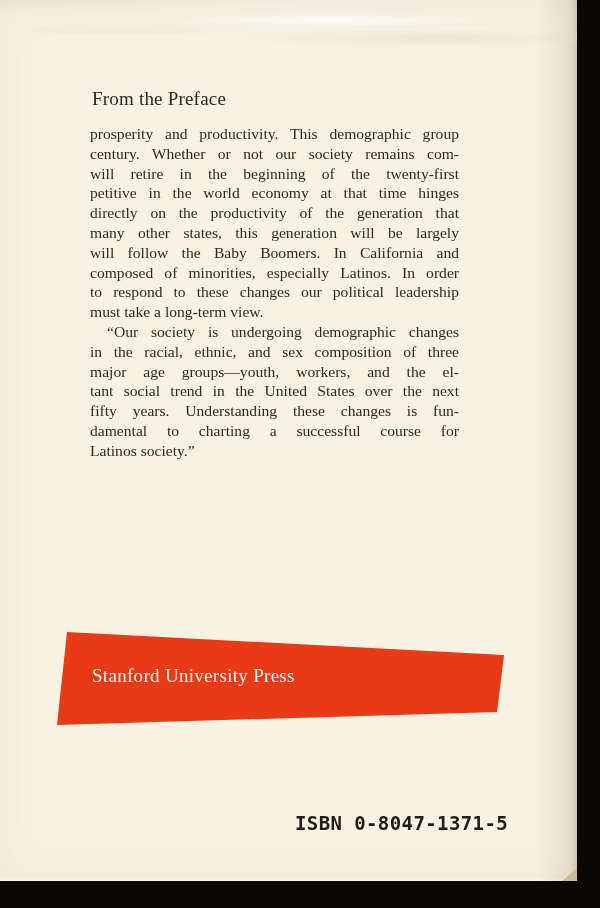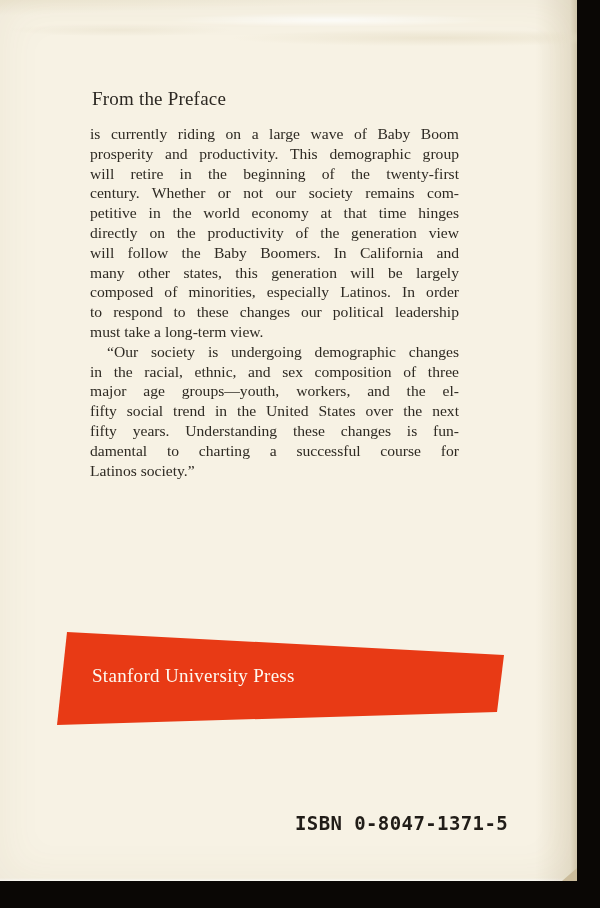--- a/index.html
+++ b/index.html
@@ -63,35 +63,34 @@
 </style>
 </head>
 <body>
 
 <div class="stage" style="background: rgb(10, 7, 5);">
   <div class="paper">
 
     <div class="heading">From the Preface</div>
 
     <div class="body-text" style="color: rgb(46, 42, 35);">
-        <div class="line">is currently riding on a large wave of Baby Boom</div>
         <div class="line">prosperity and productivity. This demographic group</div>
+        <div class="line">century. Whether or not our society remains com-</div>
         <div class="line">will retire in the beginning of the twenty-first</div>
-        <div class="line">century. Whether or not our society remains com-</div>
         <div class="line">petitive in the world economy at that time hinges</div>
-        <div class="line">directly on the productivity of the generation view</div>
+        <div class="line">directly on the productivity of the generation that</div>
+        <div class="line">many other states, this generation will be largely</div>
         <div class="line">will follow the Baby Boomers. In California and</div>
-        <div class="line">many other states, this generation will be largely</div>
         <div class="line">composed of minorities, especially Latinos. In order</div>
         <div class="line">to respond to these changes our political leadership</div>
         <div class="line last">must take a long-term view.</div>
         <div class="line indent">“Our society is undergoing demographic changes</div>
         <div class="line">in the racial, ethnic, and sex composition of three</div>
         <div class="line">major age groups—youth, workers, and the el-</div>
-        <div class="line">fifty social trend in the United States over the next</div>
+        <div class="line">tant social trend in the United States over the next</div>
         <div class="line">fifty years. Understanding these changes is fun-</div>
         <div class="line">damental to charting a successful course for</div>
         <div class="line last">Latinos society.”</div>
       </div>
 
     <div class="banner" style="background: rgb(232, 58, 21);">
       <span class="banner-label" style="color: rgb(253, 249, 240);">Stanford University Press</span>
     </div>
 
     <div class="isbn">ISBN 0-8047-1371-5</div>

